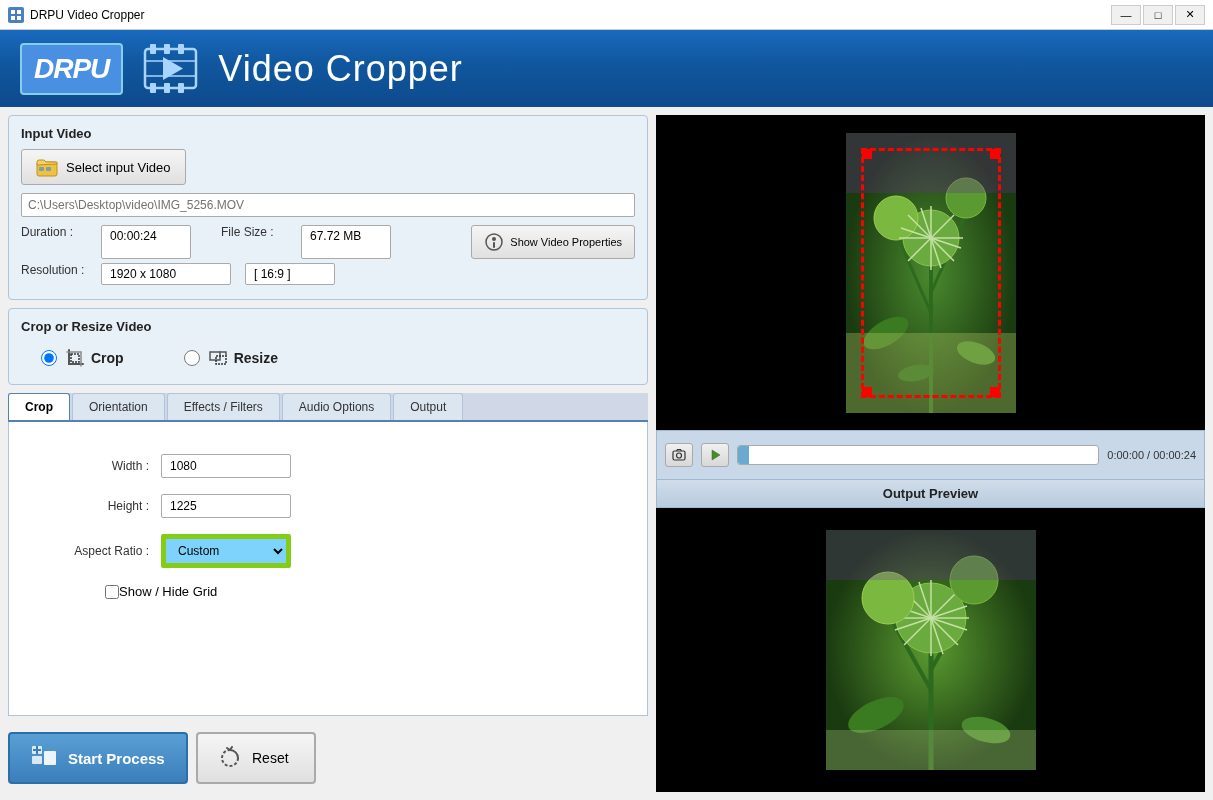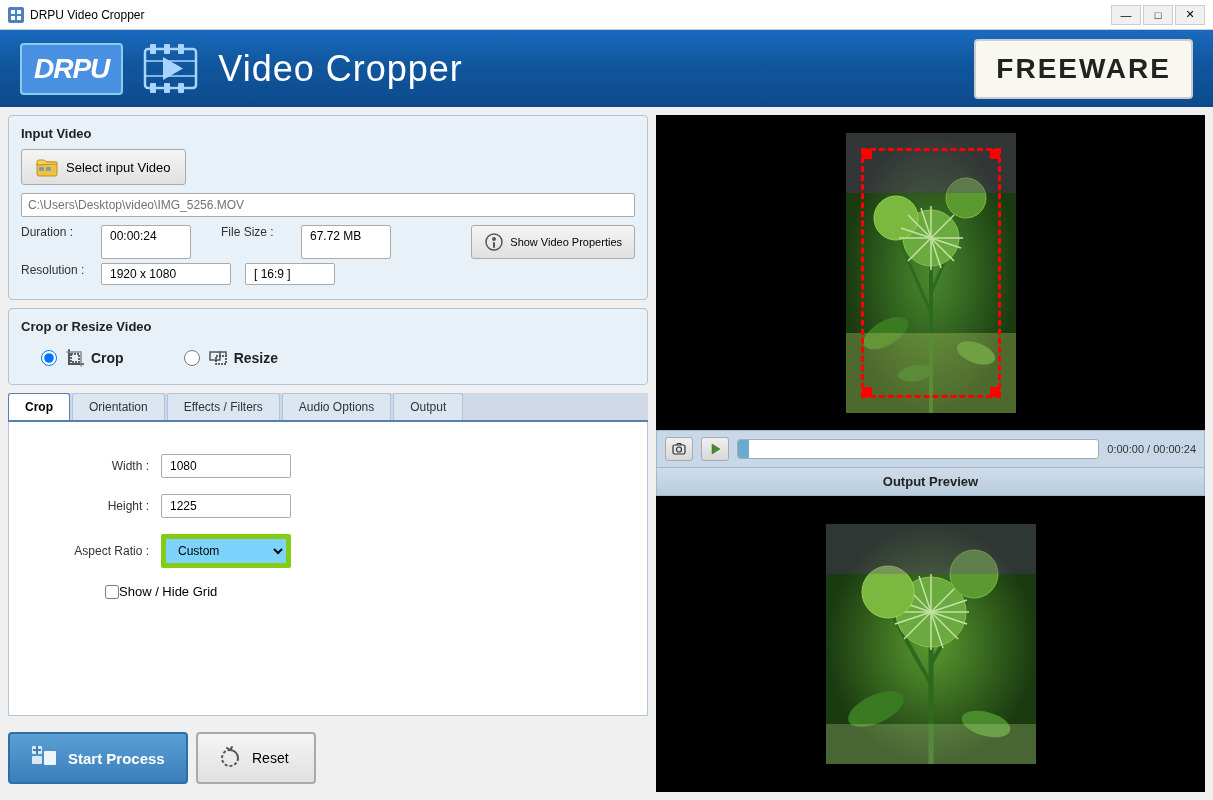--- a/index.html
+++ b/index.html
@@ -381,21 +381,21 @@
     }
     .crop-corner.tl { top: -2px; left: -2px; }
     .crop-corner.tr { top: -2px; right: -2px; }
     .crop-corner.bl { bottom: -2px; left: -2px; }
     .crop-corner.br { bottom: -2px; right: -2px; }
 
     
     .player-controls {
       background: #c8d8e8;
       border: 1px solid #a0b8d0;
-      padding: 6px 8px;
+      padding: 12px 8px;
       display: flex;
       align-items: center;
       gap: 8px;
     }
     .ctrl-btn {
       background: linear-gradient(180deg, #f0f0f0, #d8d8d8);
       border: 1px solid #aaa;
       border-radius: 3px;
       width: 28px;
       height: 24px;
@@ -479,23 +479,20 @@
       <rect x="35" y="3" width="6" height="10" rx="1" fill="#a8d4ff"></rect>
       <rect x="7" y="42" width="6" height="10" rx="1" fill="#a8d4ff"></rect>
       <rect x="21" y="42" width="6" height="10" rx="1" fill="#a8d4ff"></rect>
       <rect x="35" y="42" width="6" height="10" rx="1" fill="#a8d4ff"></rect>
       <polygon points="20,16 20,39 40,27.5" fill="#a8d4ff"></polygon>
       <line x1="2" y1="20" x2="53" y2="20" stroke="#a8d4ff" stroke-width="1.5"></line>
       <line x1="2" y1="35" x2="53" y2="35" stroke="#a8d4ff" stroke-width="1.5"></line>
     </svg>
   </div>
   <span class="app-title-text">Video Cropper</span>
-  <div class="freeware-badge">
-    <span>FREEWARE</span>
-  </div>
 </div>
 
 <div class="main-content">
 
   <div class="left-panel">
 
     <div class="section-box">
       <div class="section-title">Input Video</div>
       <button class="select-video-btn">
         <svg class="folder-icon-svg" viewBox="0 0 22 22">

